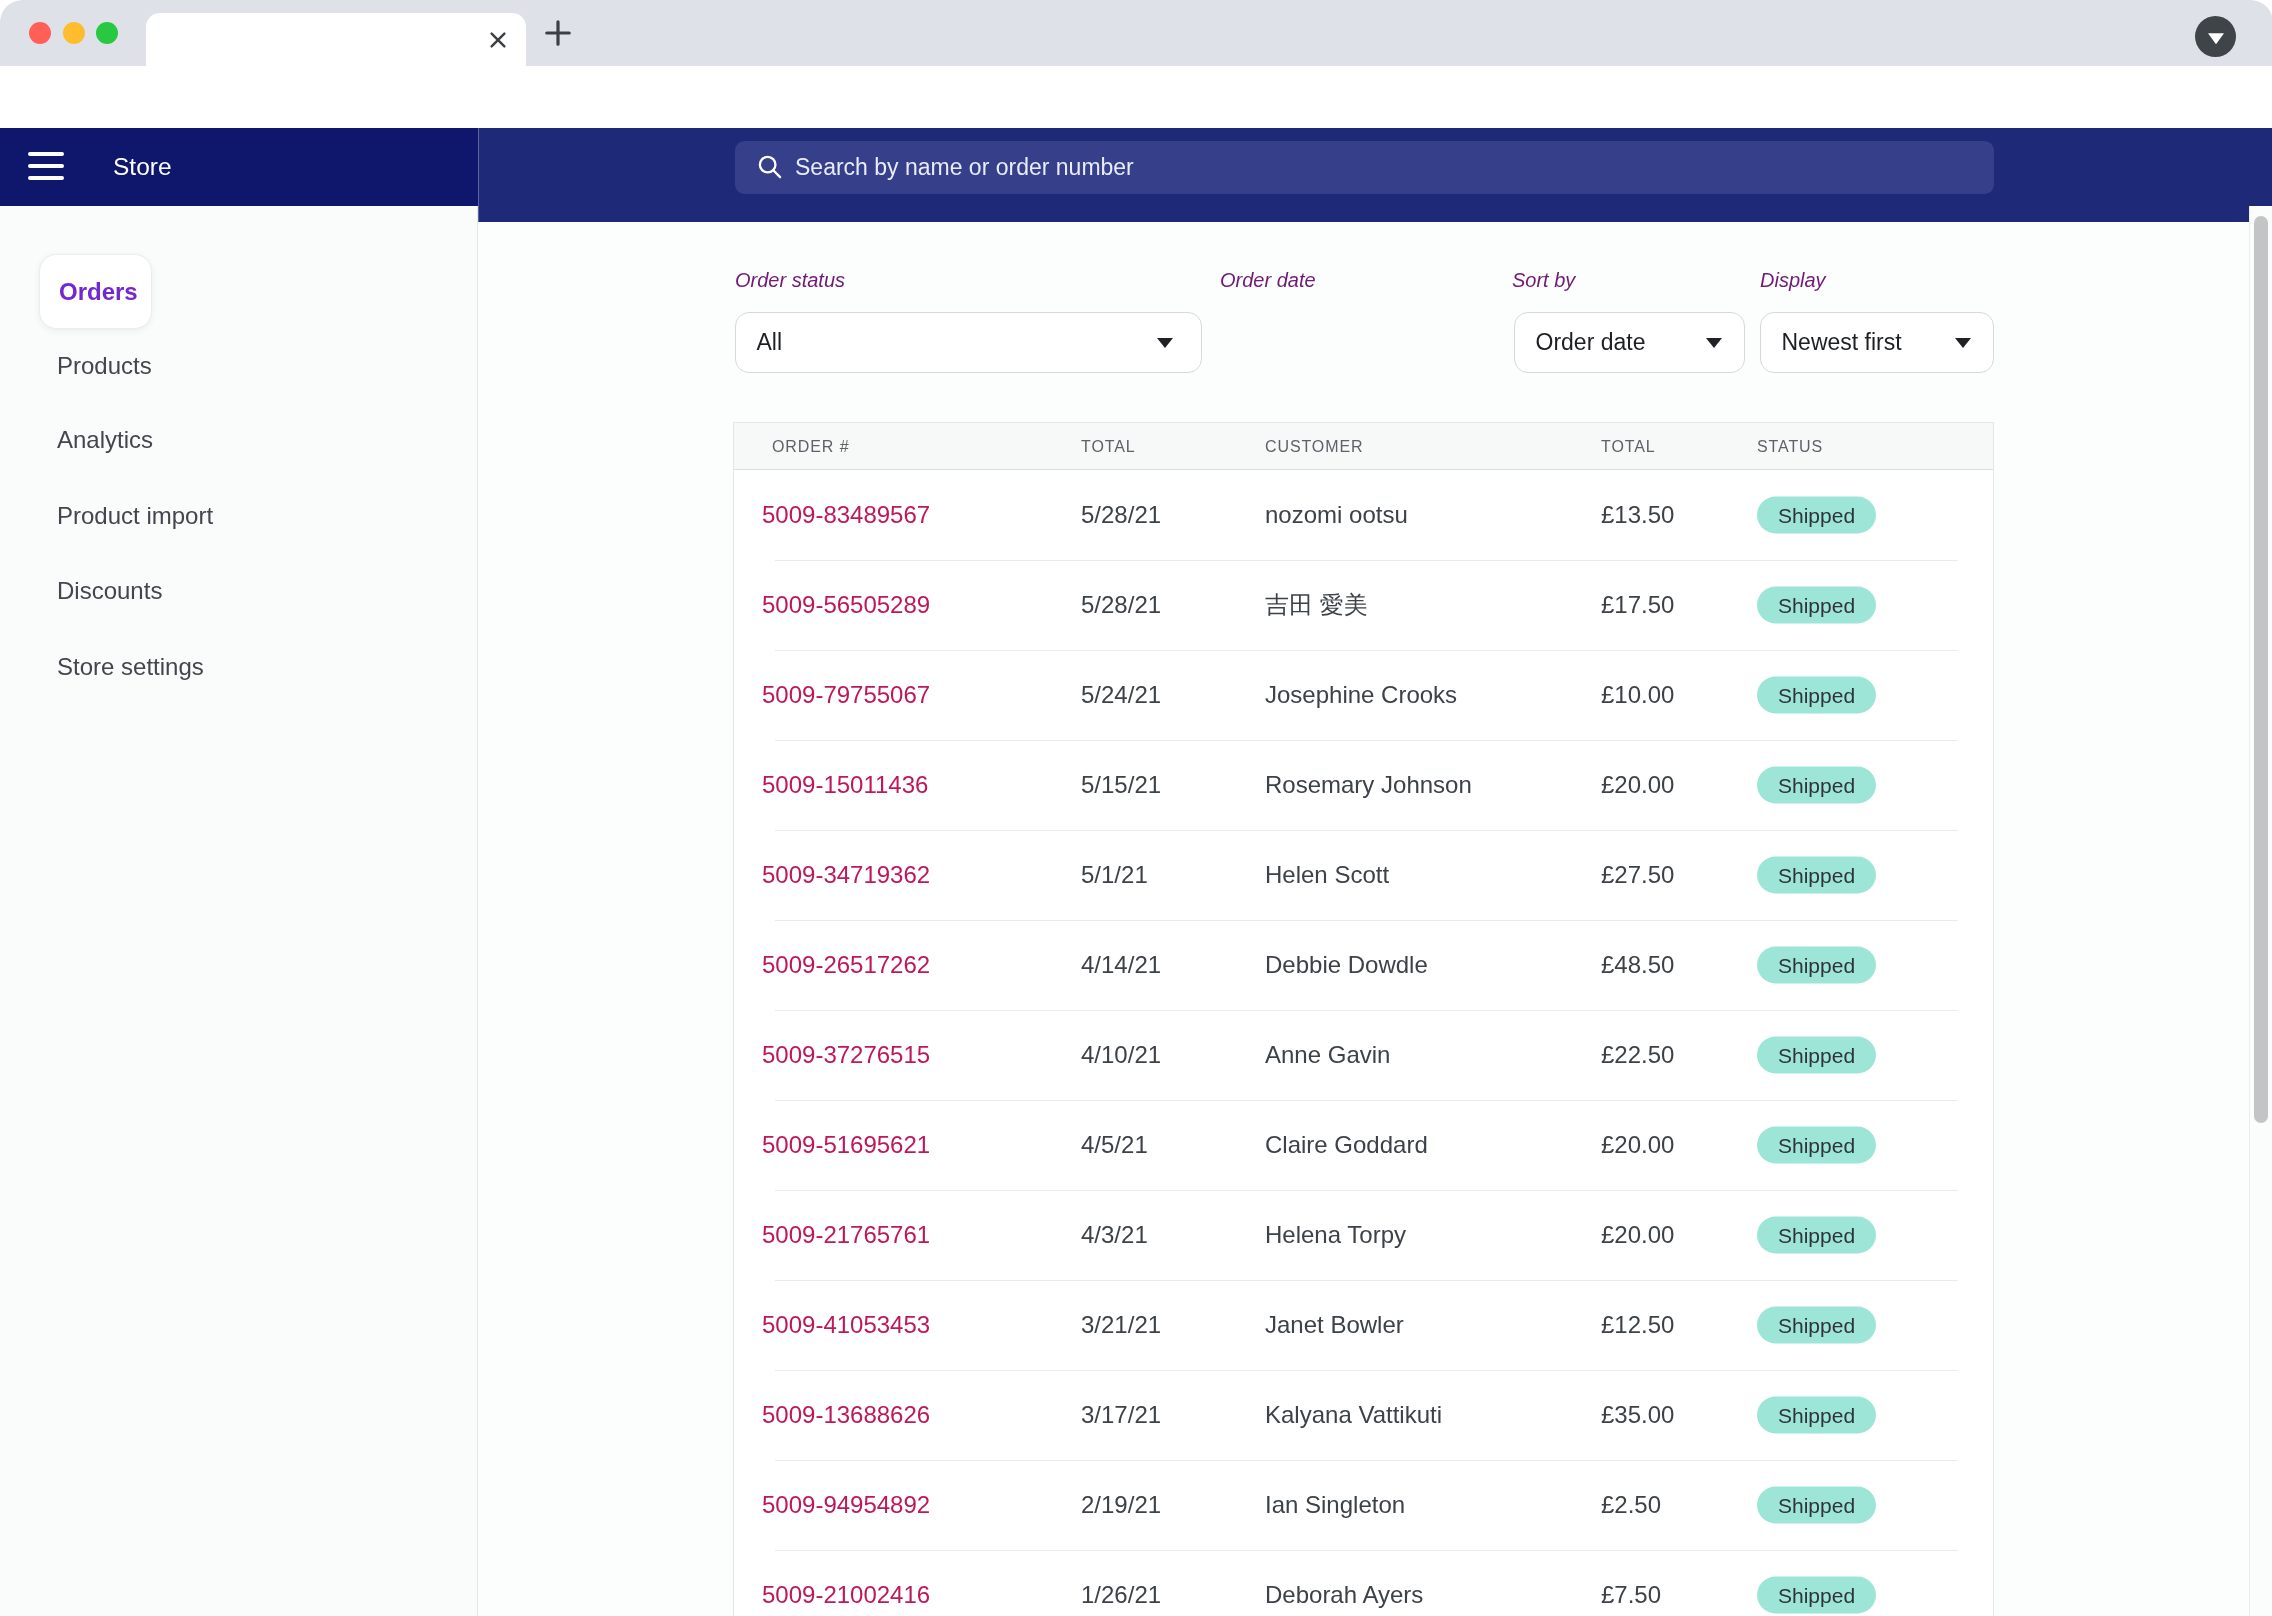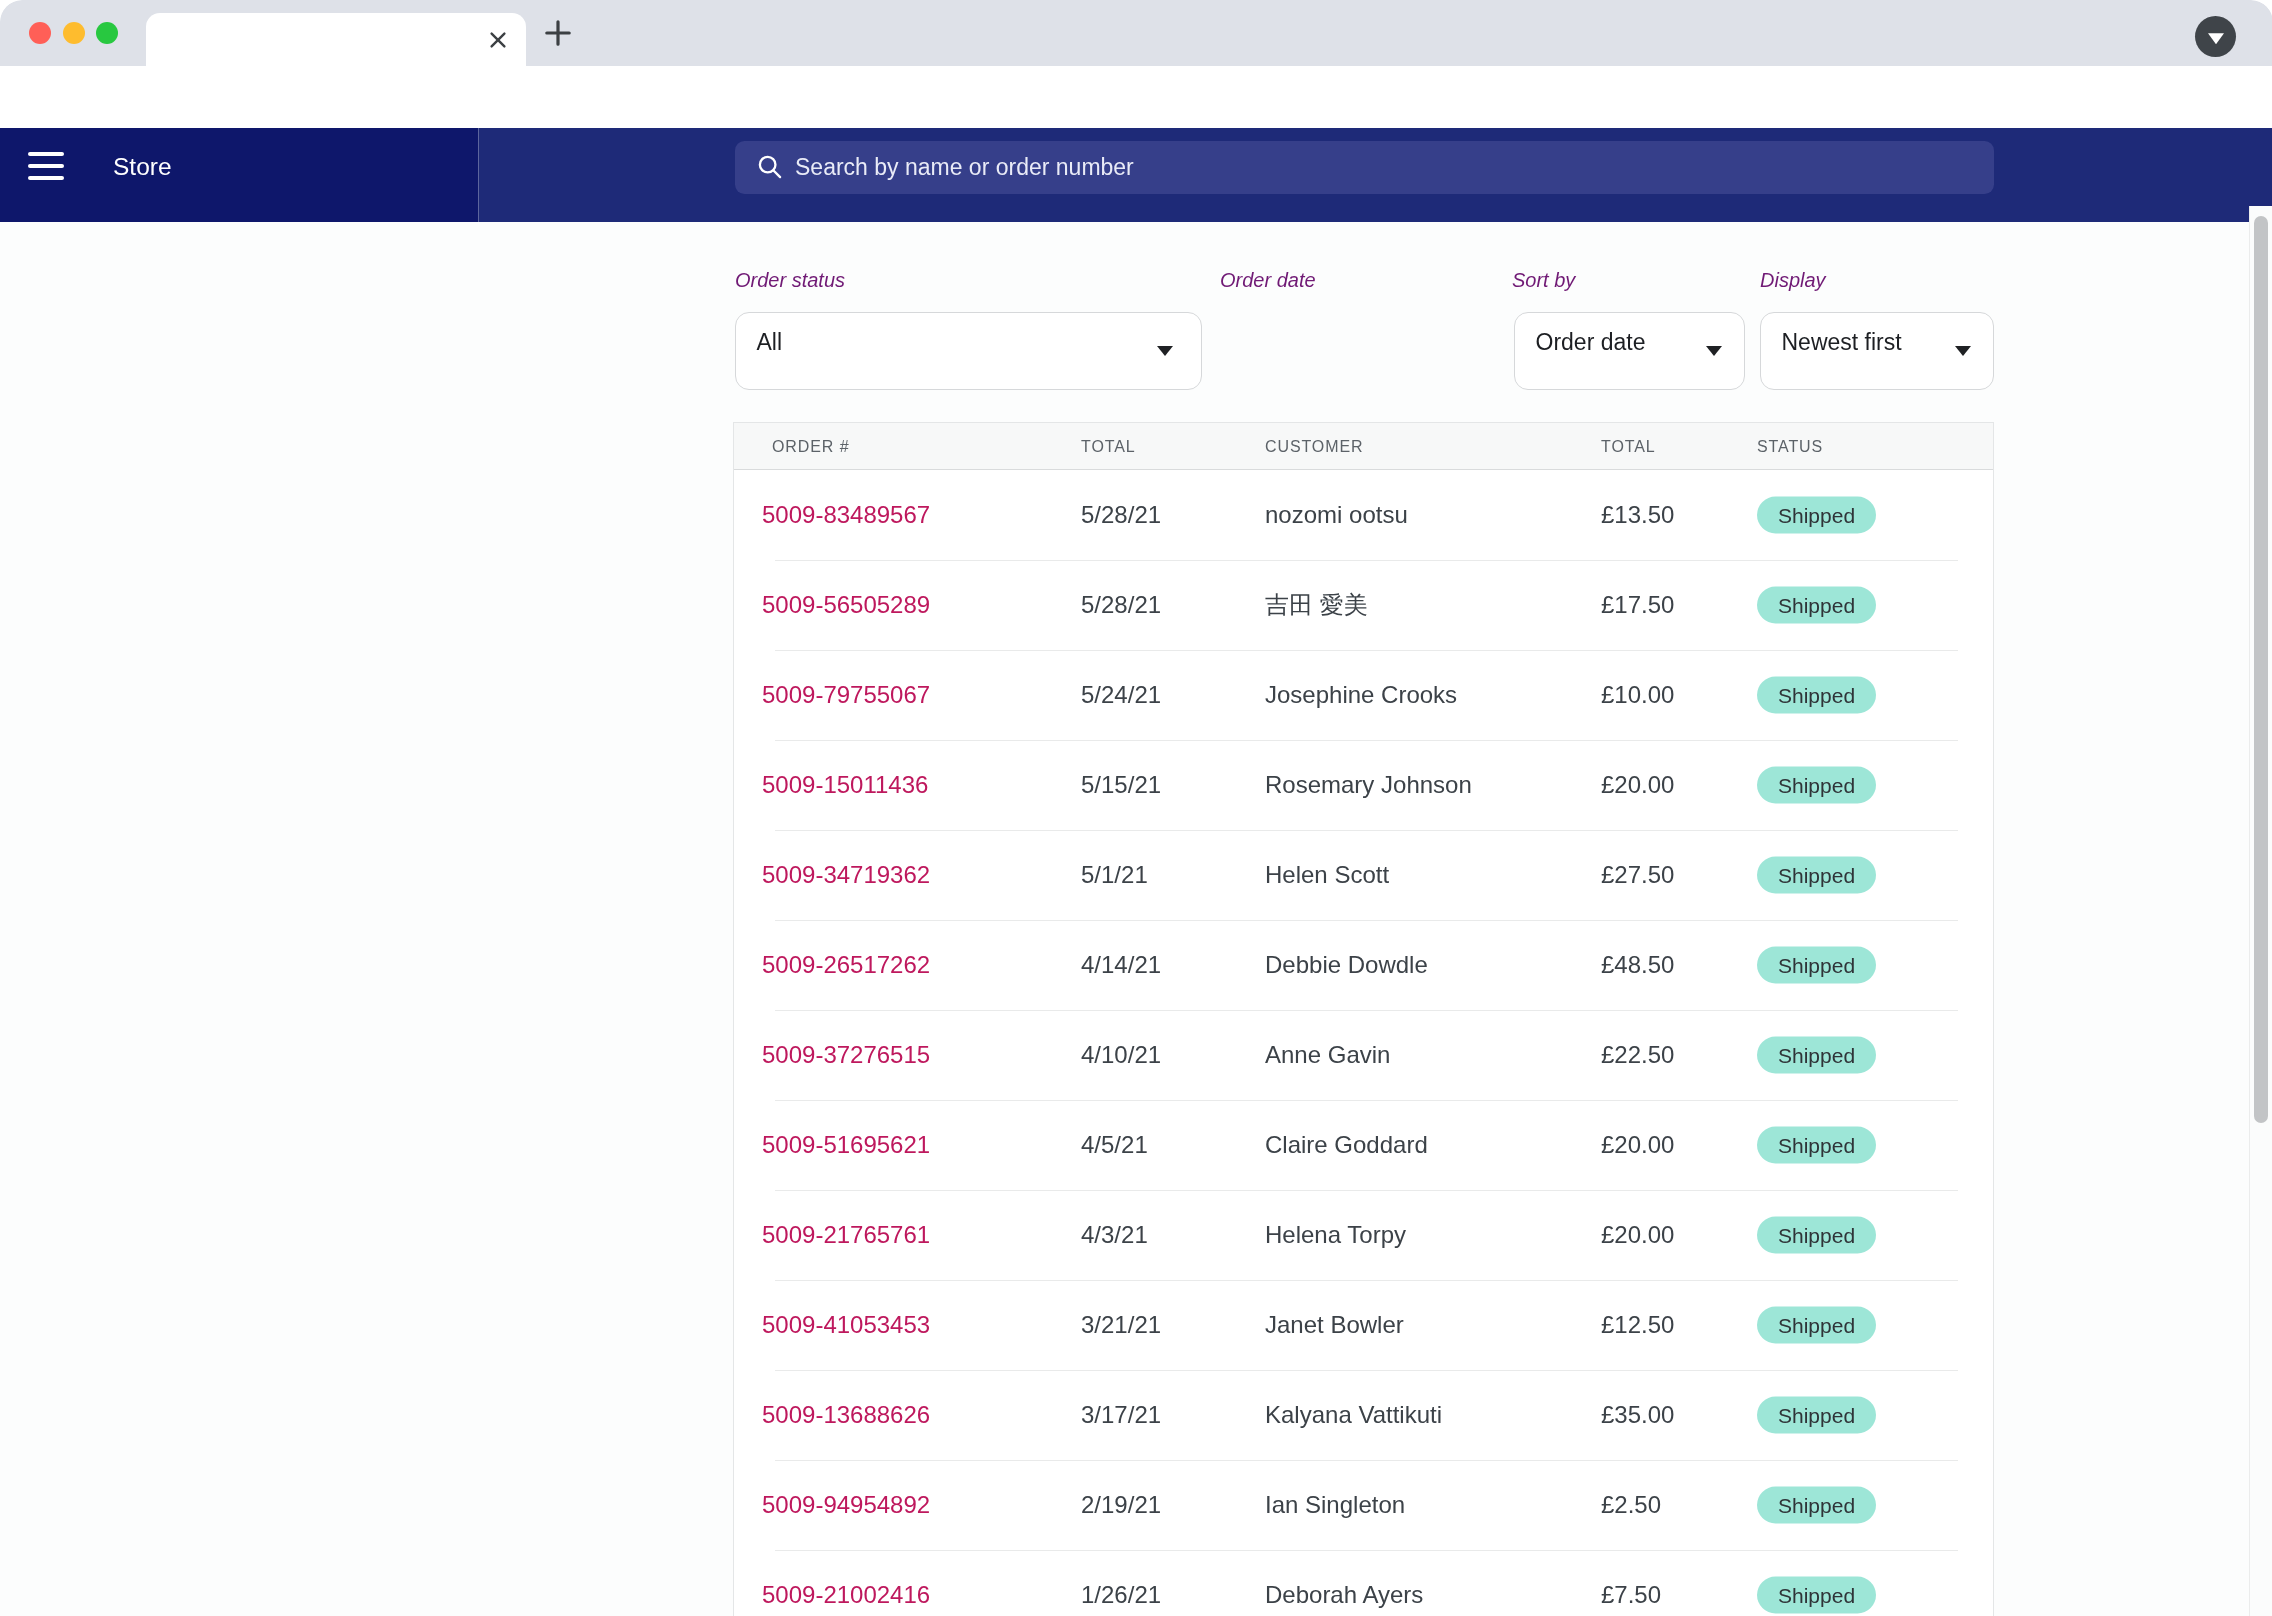--- a/index.html
+++ b/index.html
@@ -66,21 +66,21 @@
   .orders-card span { display:block; padding-left:19px; line-height:73px; font-size:24px;
                       font-weight:700; color:#7527cf; }
   .nav-item { position:absolute; left:57px; height:32px; line-height:32px; font-size:24px;
               color:#42474d; cursor:pointer; white-space:nowrap; }
   .nav-item.i1{ top:144px; } .nav-item.i2{ top:218px; } .nav-item.i3{ top:294px; }
   .nav-item.i4{ top:369px; } .nav-item.i5{ top:445px; }
 
   
   .filter-label { position:absolute; top:269px; height:24px; font-size:20px; color:#701a75;font-style:italic; }
   .fl1{ left:735px; } .fl2{ left:1220px; } .fl3{ left:1512px; } .fl4{ left:1760px; }
-  .control { position:absolute; top:312px; height:78px; background:#ffffff;
+  .control { position:absolute; top:312px; height:61px; background:#ffffff;
              border:1.6px solid #d6d8da; border-radius:14px; cursor:pointer; }
   .control .val { position:absolute; left:20.5px; top:0; line-height:58px; font-size:23px;
                   color:#1d1f23; white-space:nowrap; }
   .arrow-down { position:absolute; top:50%; transform:translateY(-50%); width:0; height:0;
                 border-left:8px solid transparent; border-right:8px solid transparent;
                 border-top:10.3px solid #1f2124; }
   .c-status { left:735px; width:467px; } .c-status .arrow-down { right:28px; }
   .c-date   { left:1221px; width:278px; } .c-date .val { left:17.4px; }
   .cal-icon { position:absolute; right:19px; top:15px; width:28px; height:30px; }
   .c-sort   { left:1514px; width:231px; } .c-sort .arrow-down { right:22px; }
@@ -182,20 +182,30 @@
     <div class="store-title">Store</div>
     <div class="search-pill">
       <svg class="search-icon" viewBox="0 0 36 36">
         <circle cx="15" cy="15" r="10" stroke="#ffffff" stroke-width="3" fill="none"></circle>
         <path d="M22.5 22.5 L31 31" stroke="#ffffff" stroke-width="3" stroke-linecap="round"></path>
       </svg>
       <input class="search-input" type="text" placeholder="Search by name or order number" style="">
     </div>
   </div>
 
+  <div class="sidebar">
+    <div class="orders-card">
+      <span>Orders</span>
+    </div>
+    <div class="nav-item i1">Products</div>
+    <div class="nav-item i2">Analytics</div>
+    <div class="nav-item i3">Product import</div>
+    <div class="nav-item i4">Discounts</div>
+    <div class="nav-item i5">Store settings</div>
+  </div>
 
   <div class="filter-label fl1">Order status</div>
   <div class="filter-label fl2">Order date</div>
   <div class="filter-label fl3">Sort by</div>
   <div class="filter-label fl4">Display</div>
 
   <div class="control c-status">
     <span class="val">All</span>
     <span class="arrow-down"></span>
   </div>

